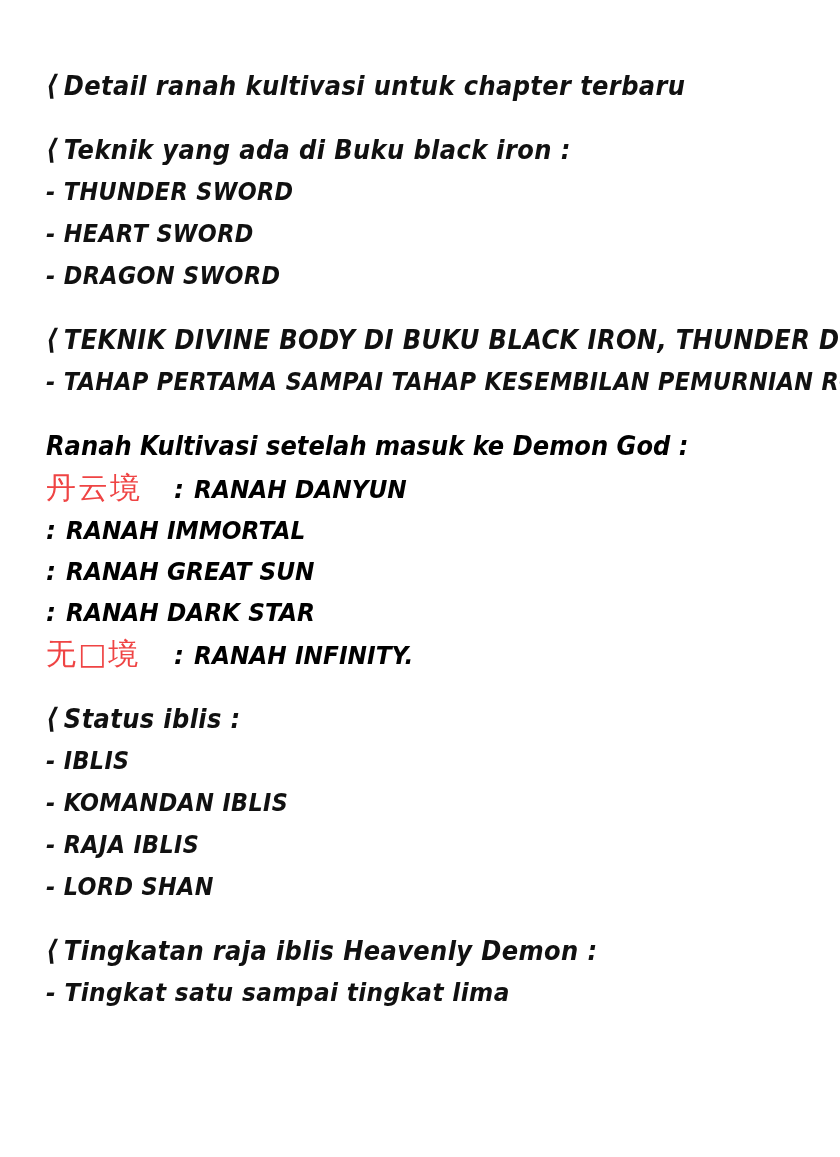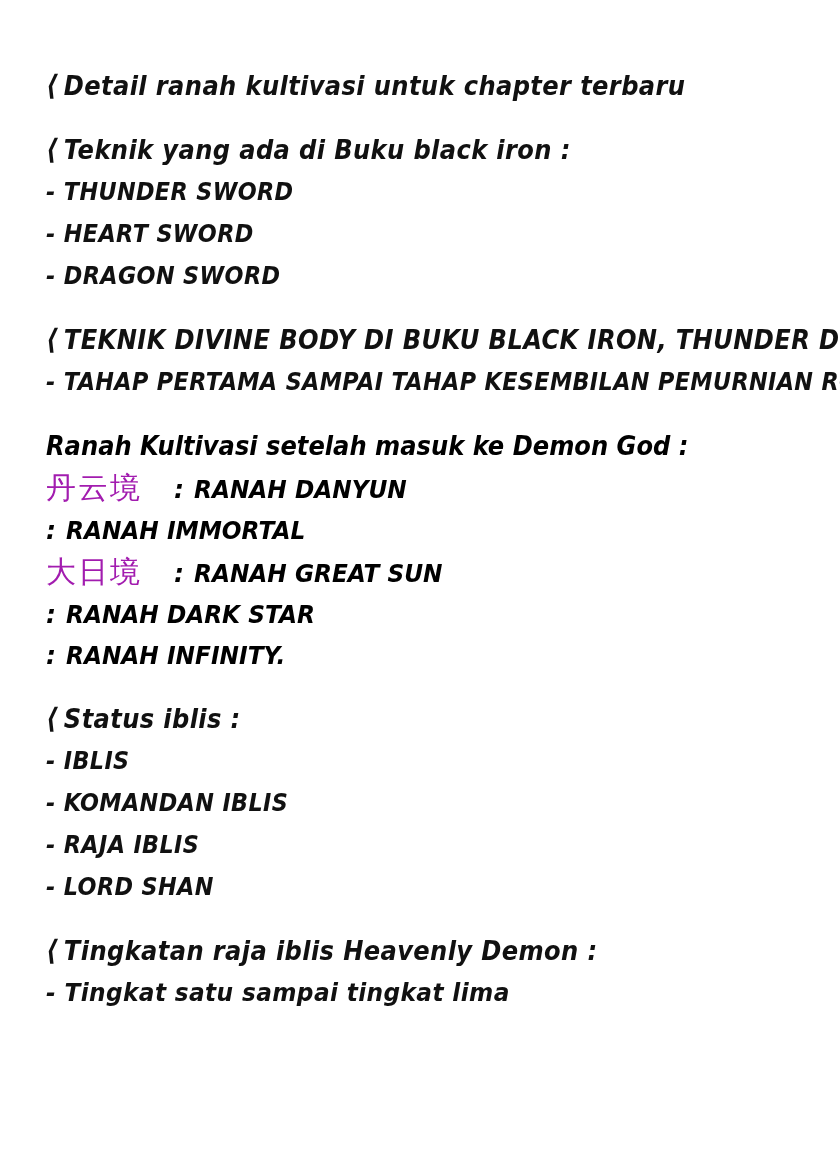--- a/index.html
+++ b/index.html
@@ -62,21 +62,21 @@
     line-height: 41px;
     font-weight: 700;
   }
   .realm-cn {
     font-family: "DejaVu Sans", sans-serif;
     font-style: normal;
     font-weight: 400;
     font-size: 30px;
     width: 128px;
     letter-spacing: 2px;
-    color: #a21caf;
+    color: #ef4444;
   }
   .realm-sep {
     font-style: italic;
     width: 20px;
     font-size: 25px;
   }
   .realm-name {
     font-style: italic;
     text-transform: uppercase;
     font-size: 25px;
@@ -119,29 +119,29 @@
   <div class="realm-row">
     <span class="realm-cn">丹云境</span>
     <span class="realm-sep">:</span>
     <span class="realm-name">ranah danyun</span>
   </div>
   <div class="realm-row">
     <span class="realm-sep">:</span>
     <span class="realm-name">ranah immortal</span>
   </div>
   <div class="realm-row">
-    <span class="realm-cn">大日境</span>
     <span class="realm-sep">:</span>
     <span class="realm-name">ranah great sun</span>
   </div>
   <div class="realm-row">
     <span class="realm-sep">:</span>
     <span class="realm-name">ranah dark star</span>
   </div>
   <div class="realm-row">
+    <span class="realm-cn">无□境</span>
     <span class="realm-sep">:</span>
     <span class="realm-name">ranah infinity.</span>
   </div>
 
   <div class="spacer"></div>
 
   <div class="line heading"><span class="marker">⟨</span><span>Status iblis :</span></div>
   <div class="line bullet">- iblis</div>
   <div class="line bullet">- komandan iblis</div>
   <div class="line bullet">- raja iblis</div>

